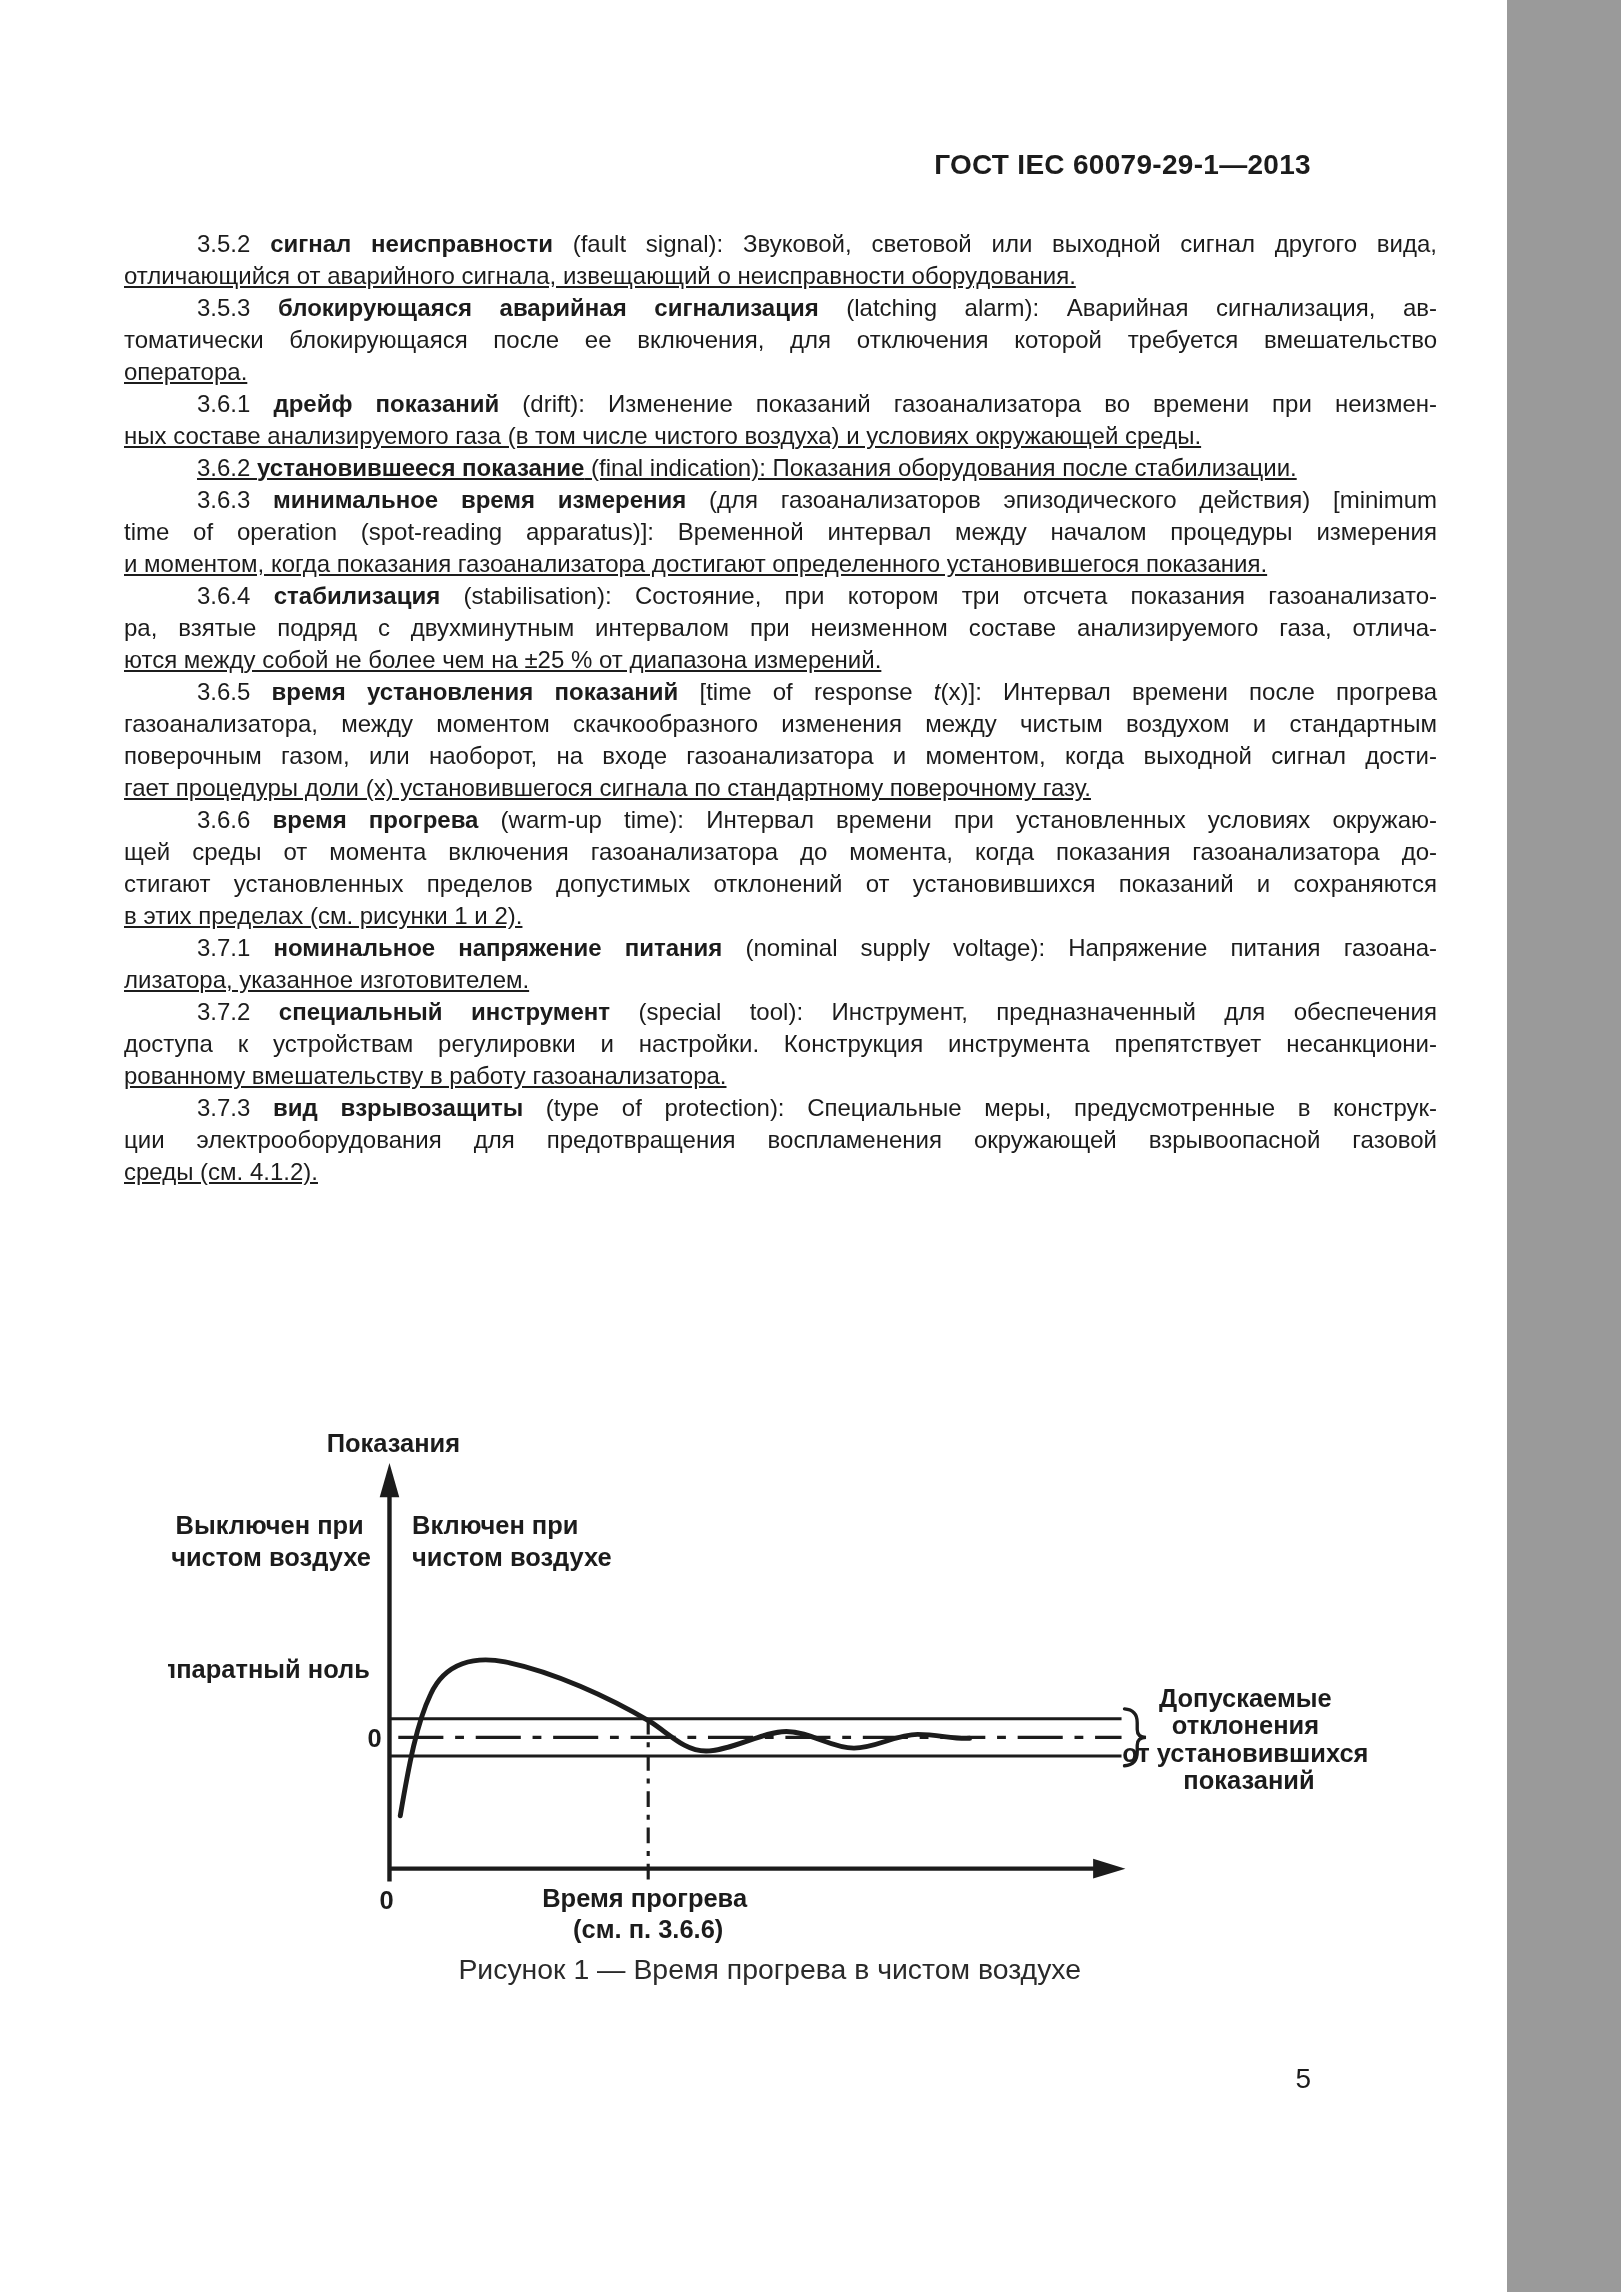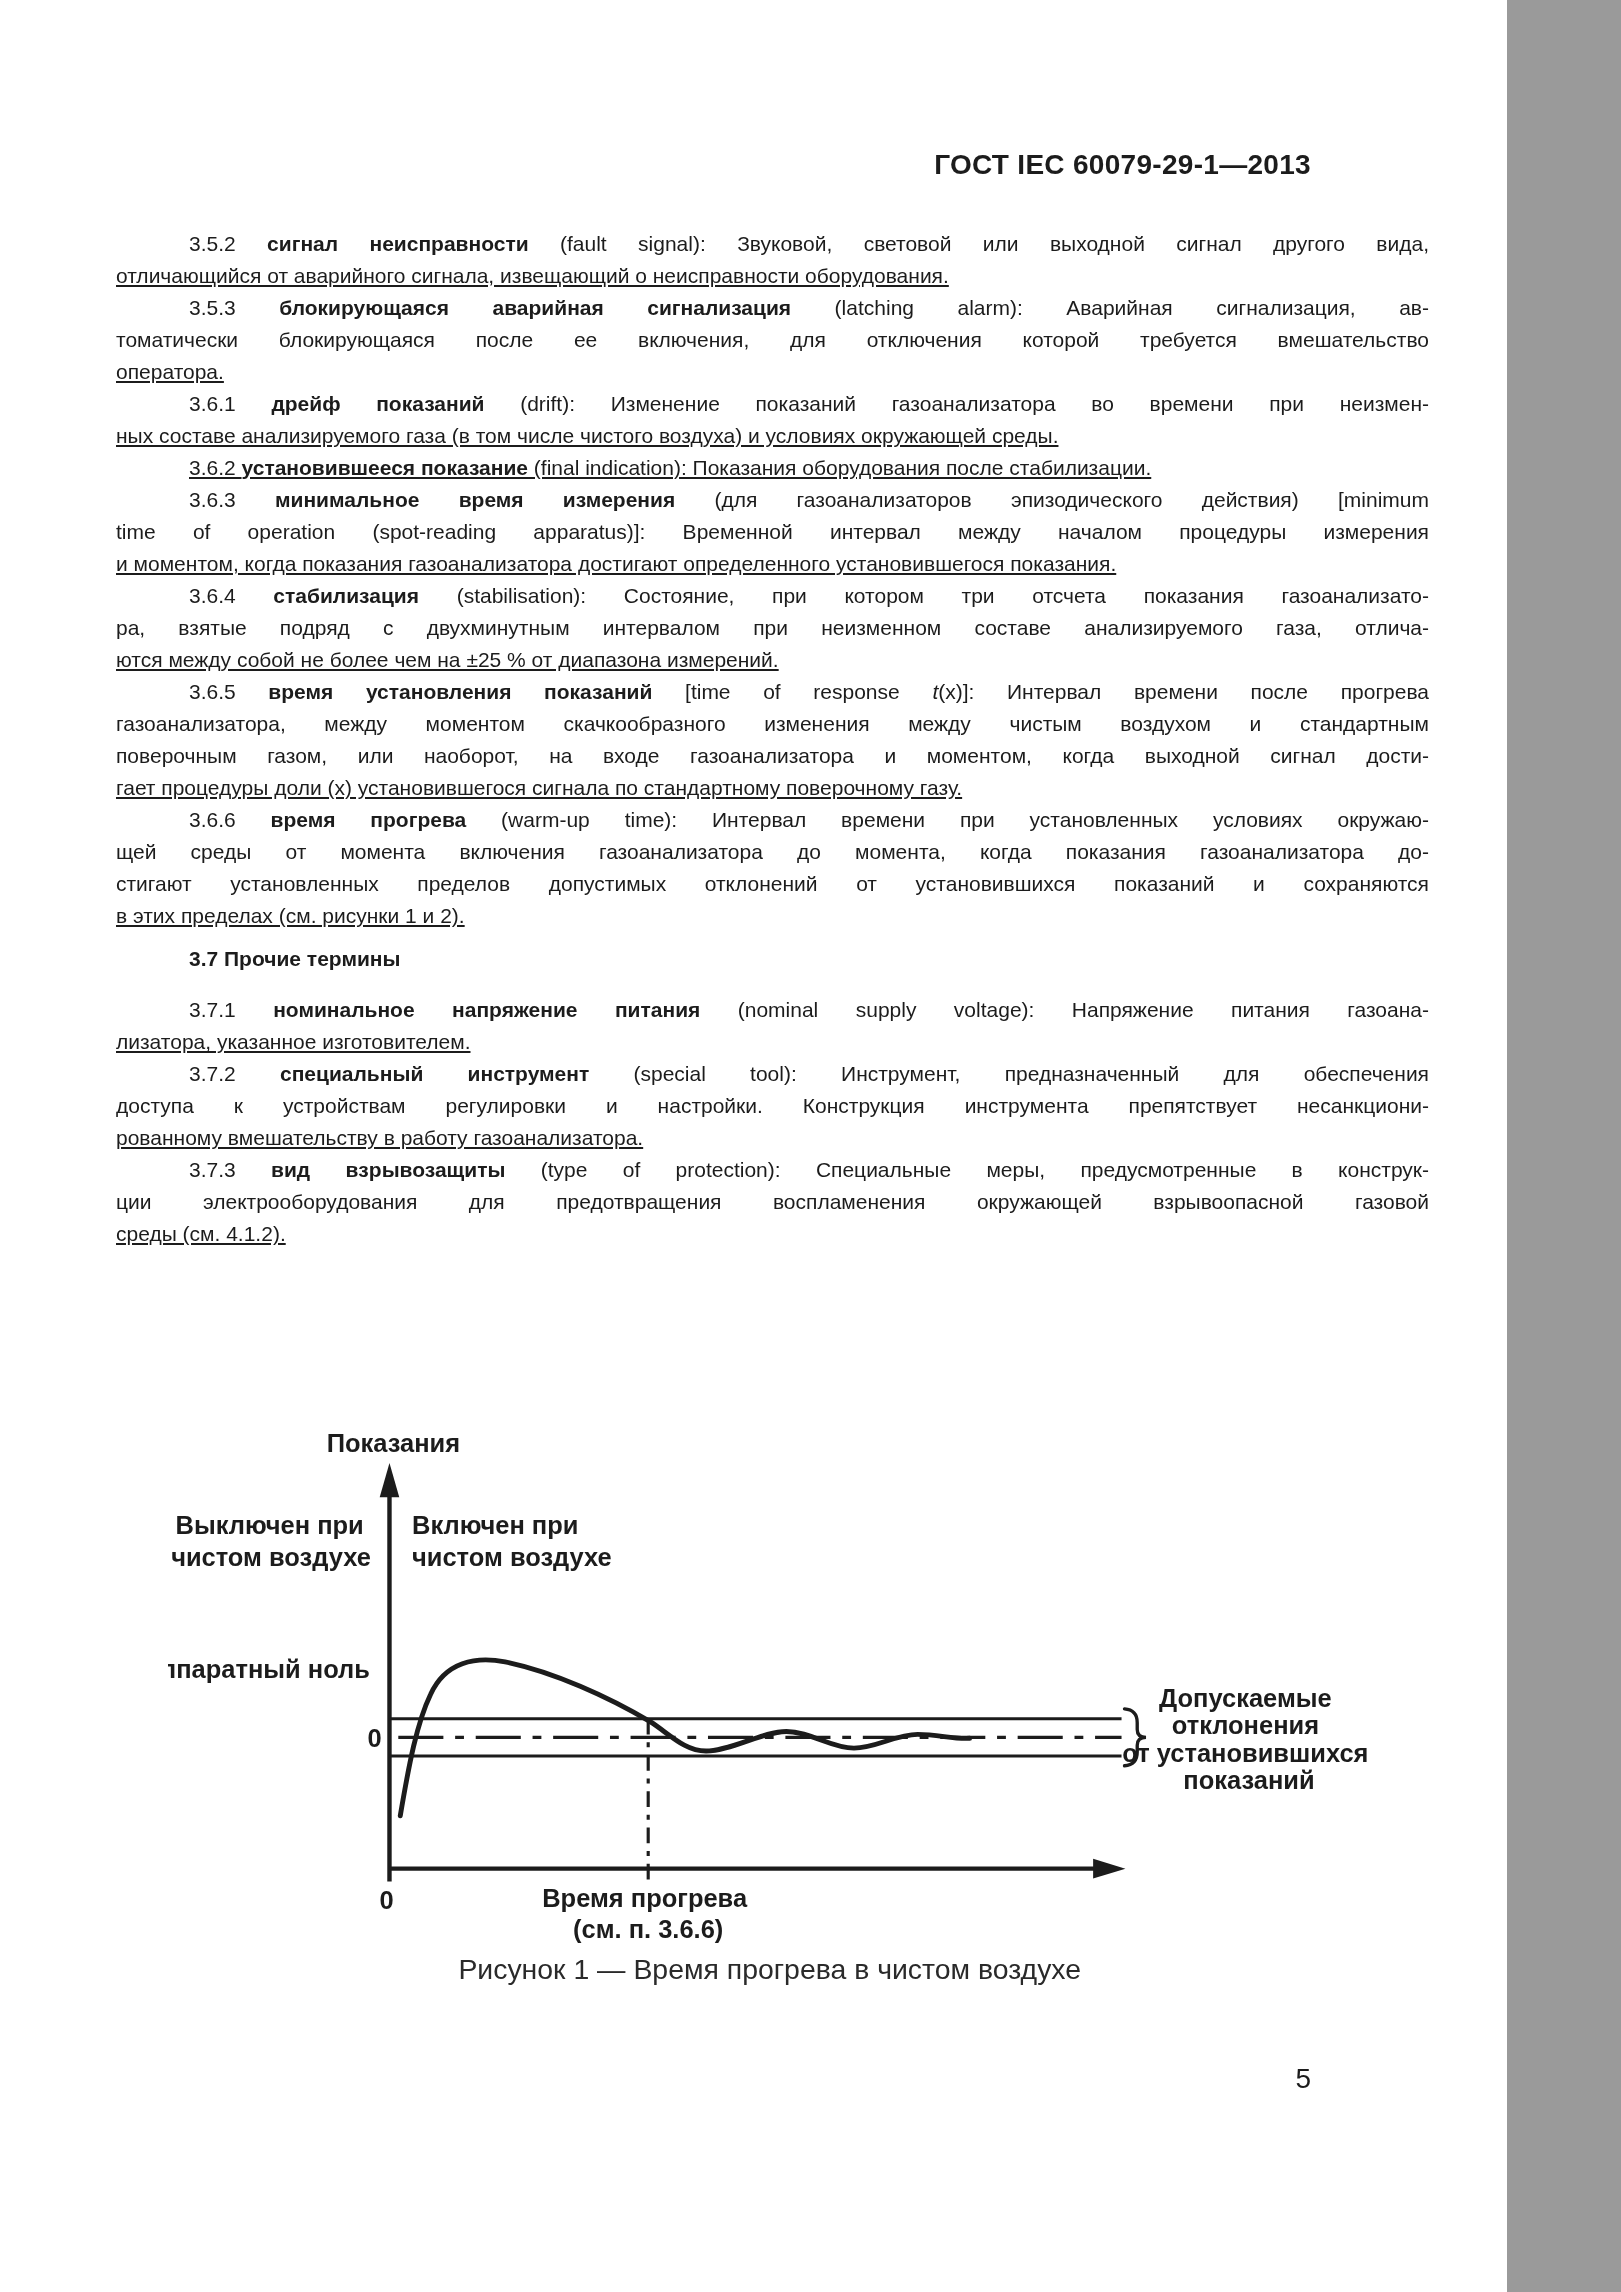--- a/index.html
+++ b/index.html
@@ -9,22 +9,22 @@
     background:#ffffff;
     font-family:"Liberation Sans", sans-serif;
     color:#1c1c1c;
     overflow:hidden;
   }
   .header{
     position:absolute;top:149px;right:196px;
     font-size:28px;font-weight:bold;letter-spacing:0.3px;
   }
   .body-text{
-    position:absolute;left:116px;top:228px;width:1313px;
-    font-size:21px;line-height:32px;
+    position:absolute;left:124px;top:228px;width:1313px;
+    font-size:24px;line-height:32px;
   }
   .para{margin:0;}
   .line{text-align:justify;text-align-last:justify;white-space:normal;}
   .line.end{text-align-last:left;text-decoration:underline;}
   .line.first{text-indent:73px;}
   .line span.b{font-weight:bold;}
   .line span.i{font-style:italic;}
   .heading{
     font-weight:bold;margin:10.8px 0 19.6px 73px;line-height:32px;
   }
@@ -74,21 +74,20 @@
         <div class="line"><span class="r">газоанализатора, между моментом скачкообразного изменения между чистым воздухом и стандартным</span></div>
         <div class="line"><span class="r">поверочным газом, или наоборот, на входе газоанализатора и моментом, когда выходной сигнал дости-</span></div>
         <div class="line end"><span class="r">гает процедуры доли (x) установившегося сигнала по стандартному поверочному газу.</span></div>
       </div>
       <div class="para">
         <div class="line first"><span class="r">3.6.6 </span><span class="b">время прогрева</span><span class="r"> (warm-up time): Интервал времени при установленных условиях окружаю-</span></div>
         <div class="line"><span class="r">щей среды от момента включения газоанализатора до момента, когда показания газоанализатора до-</span></div>
         <div class="line"><span class="r">стигают установленных пределов допустимых отклонений от установившихся показаний и сохраняются</span></div>
         <div class="line end"><span class="r">в этих пределах (см. рисунки 1 и 2).</span></div>
       </div>
-      <div class="heading">3.7 Прочие термины</div>
       <div class="para">
         <div class="line first"><span class="r">3.7.1 </span><span class="b">номинальное напряжение питания</span><span class="r"> (nominal supply voltage): Напряжение питания газоана-</span></div>
         <div class="line end"><span class="r">лизатора, указанное изготовителем.</span></div>
       </div>
       <div class="para">
         <div class="line first"><span class="r">3.7.2 </span><span class="b">специальный инструмент</span><span class="r"> (special tool): Инструмент, предназначенный для обеспечения</span></div>
         <div class="line"><span class="r">доступа к устройствам  регулировки и настройки. Конструкция инструмента препятствует несанкциони-</span></div>
         <div class="line end"><span class="r">рованному вмешательству в работу газоанализатора.</span></div>
       </div>
       <div class="para">

